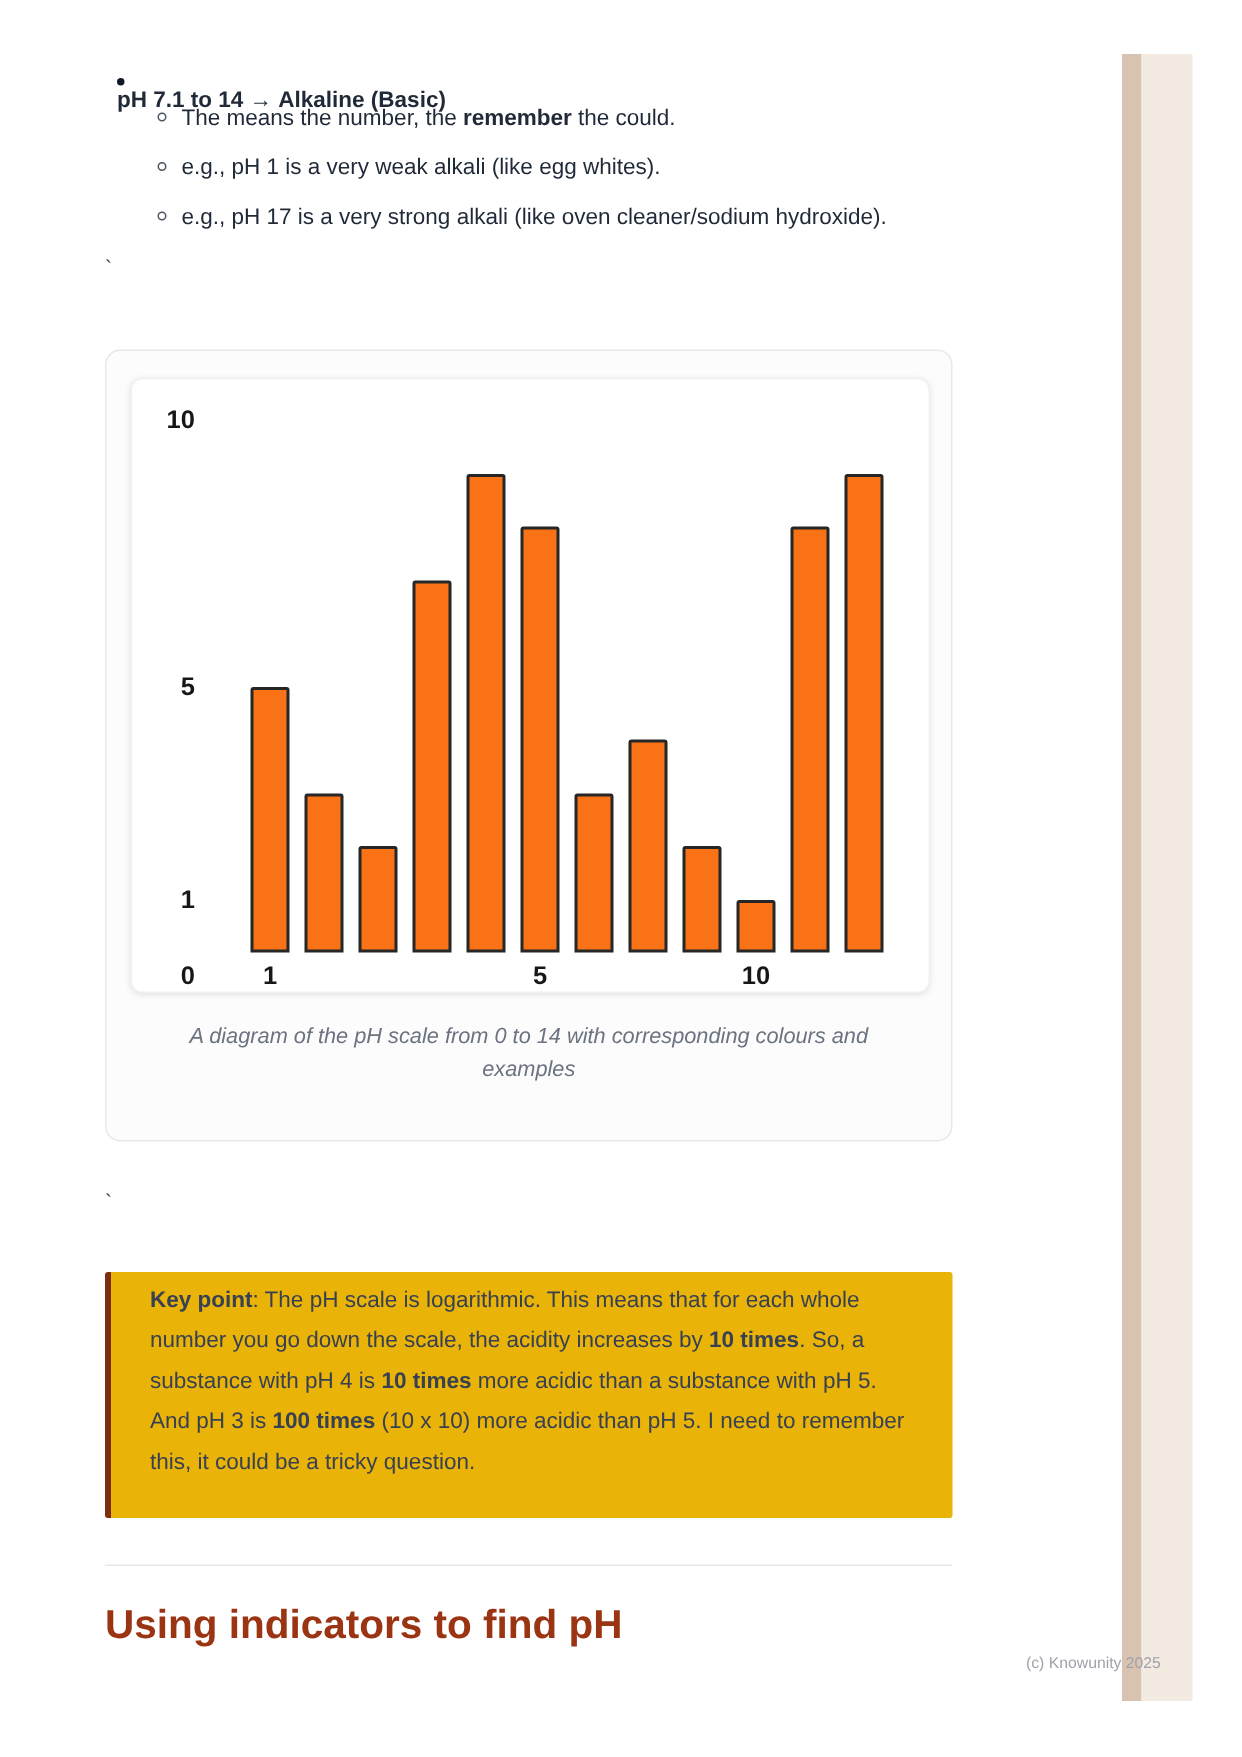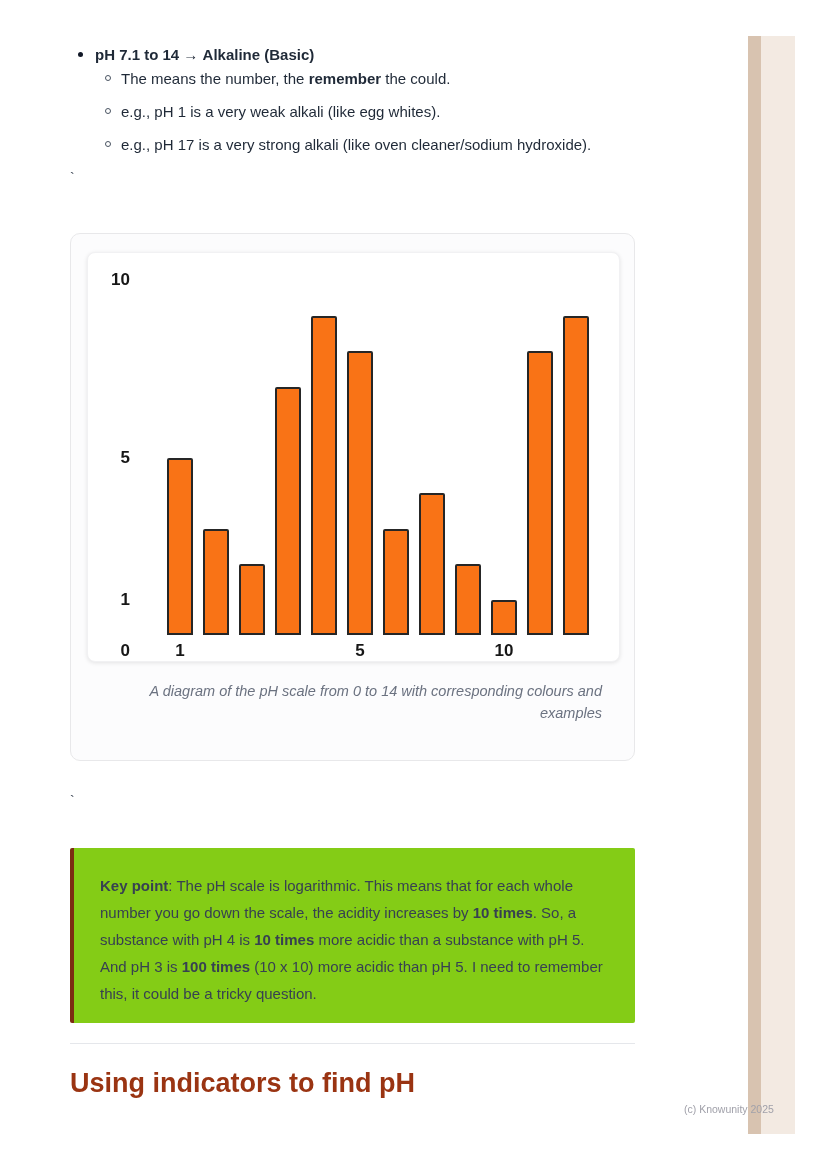--- a/index.html
+++ b/index.html
@@ -11,21 +11,21 @@
     color:#1f2937;
     overflow:hidden;
   }
   .abs { position:absolute; }
 
   
   .strip-dark { left:748px; top:36px; width:13px; height:1098px; background:#d8c3b0; z-index:1; }
   .strip-light { left:761px; top:36px; width:34px; height:1098px; background:#f3eae2; z-index:1; }
 
   
-  .bullet-main { left:78px; top:45px; display:flex; align-items:flex-start; font-size:15px; line-height:19px; }
+  .bullet-main { left:78px; top:45px; display:flex; align-items:flex-start; font-size:15px; line-height:19px;flex-direction:column; }
   .dot { width:5px; height:5px; background:#111827; border-radius:50%; margin:7px 12px 0 0; flex:none; }
   .bullet-sub { left:105px; display:flex; align-items:flex-start; font-size:15px; line-height:19px; white-space:nowrap; }
   .circ { width:6px; height:6px; border:1.4px solid #4b5563; border-radius:50%; margin:6px 10px 0 0; flex:none; }
   strong { font-weight:bold; }
 
   .stray { left:70px; font-size:14px; color:#374151; }
 
   
   .chart-card {
     left:70px; top:233px; width:565px; height:528px;
@@ -37,29 +37,29 @@
     box-shadow:0 1px 4px rgba(0,0,0,0.10);
   }
   .axis-layer { position:absolute; inset:0; }
   .ytick { position:absolute; left:0; width:42px; text-align:right; font-weight:bold; font-size:17px; line-height:20px; color:#171717; }
   .xtick { position:absolute; top:388px; transform:translateX(-50%); font-weight:bold; font-size:17px; line-height:20px; color:#171717; }
   .origin { position:absolute; left:0; width:42px; text-align:right; top:388px; font-weight:bold; font-size:17px; line-height:20px; color:#171717; }
   .bars { position:absolute; left:79px; bottom:26px; display:flex; align-items:flex-end; gap:10px; }
   .bar { width:26px; border-style:solid; border-width:2px; border-radius:2px 2px 0 0; }
   .caption {
     position:absolute; left:32px; right:32px; top:446px;
-    text-align:right; font-style:italic; font-size:14.5px; line-height:22px; color:#6b7280;
+    text-align:center; font-style:italic; font-size:14.5px; line-height:22px; color:#6b7280;
   }
   .caption-inner { max-width:500px; margin:0 auto; }
 
   
   .callout {
     left:70px; top:848px; width:565px; min-height:164px;
-    background:#84cc16; border-left:4px solid #7c2d12; border-radius:2px;
-    padding:24px 25px 16px 26px;
+    background:#eab308; border-left:4px solid #7c2d12; border-radius:2px;
+    padding:5px 25px 16px 26px;
     font-size:15px; line-height:27px; color:#374151;
   }
 
   .rule { left:70px; top:1043px; width:565px; border-top:1px solid #e5e7eb; }
 
   .heading { left:70px; top:1068px; font-size:27px; font-weight:bold; }
 
   .watermark { left:684px; top:1103px; font-size:10.5px; color:#a1a1aa; z-index:2;text-align:center; }
 </style>
 </head>

